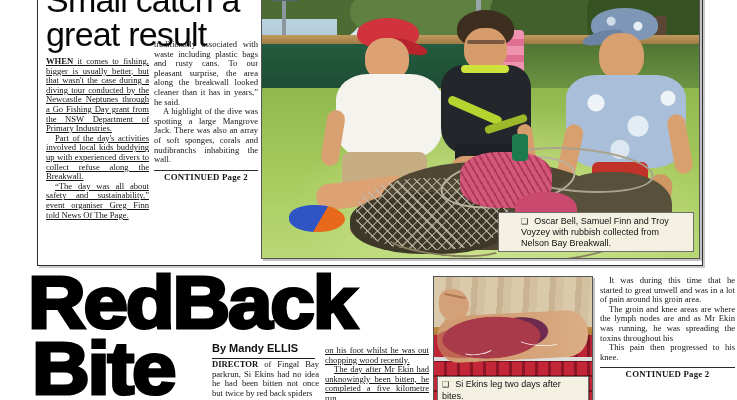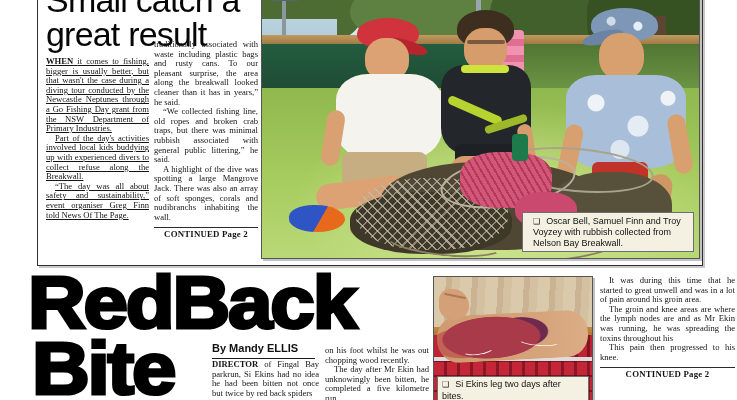--- a/index.html
+++ b/index.html
@@ -20,21 +20,21 @@
   .hl-big{position:absolute;font-family:"Liberation Sans",sans-serif;font-weight:bold;
           font-size:74px;line-height:74px;letter-spacing:-2px;color:#000;
           -webkit-text-stroke:3.2px #000;transform:scaleX(1.08);transform-origin:left top;white-space:nowrap;}
   .byline{position:absolute;font-family:"Liberation Sans",sans-serif;font-weight:bold;
           font-size:11px;line-height:13px;color:#111;border-bottom:1.5px solid #1a1a1a;
           padding-bottom:3px;width:103px;}
   
   .photo{position:absolute;overflow:hidden;border:1px solid #555;box-shadow:2px 2px 0 #c2c2c2;background:#ddd;}
   .photocap{position:absolute;background:#f4f1e2;border:1px solid #6e6e6e;
             font-family:"Liberation Sans",sans-serif;font-size:9px;line-height:10.5px;
-            color:#101010;padding:3px 10px;}
+            color:#101010;padding:3px 22px;}
   .bullet{display:inline-block;margin-right:6px;font-size:8px;}
   .rope{position:absolute;border:2px solid transparent;border-bottom-color:#897f63;border-radius:50%;}
   .penmark{position:absolute;border:1.4px solid transparent;border-bottom-color:rgba(255,255,255,.9);border-radius:50%;}
 </style>
 </head>
 <body>
 
 <div class="page">
 
   <div class="abs" style="left:37px;top:-84px;width:664px;height:348px;border:1.5px solid #2f2f2f;box-shadow:2px 2px 0 #c9c9c9;background:#fff;">
@@ -42,21 +42,20 @@
     <div class="hl-small" style="left:8px;top:66px;width:230px;">Small catch a great result</div>
 
     <div class="col" style="left:8px;top:140px;width:103px;height:204px;text-decoration:underline;">
       <p class="first"><span class="lead">WHEN</span> <span>it comes to fishing, bigger is usually better, but that wasn't the case during a diving tour conducted by the Newcastle Neptunes through a Go Fishing Day grant from the NSW Department of Primary Industries.</span></p>
       <p>Part of the day's activities involved local kids buddying up with experienced divers to collect refuse along the Breakwall.</p>
       <p>“The day was all about safety and sustainability,” event organiser Greg Finn told News Of The Page.</p>
     </div>
 
     <div class="col" style="left:116px;top:123px;width:104px;height:204px;">
       <p class="first">traditionally associated with waste including plastic bags and rusty cans.  To our pleasant surprise, the area along the breakwall looked cleaner than it has in years,” he said.</p>
-      <p>“We collected fishing line, old ropes and broken crab traps, but there was minimal rubbish associated with general public littering,” he said.</p>
       <p>A highlight of the dive was spotting a large Mangrove Jack. There was also an array of soft sponges, corals and nudibranchs inhabiting the wall.</p>
       <div class="continued">CONTINUED Page 2</div>
     </div>
 
     <div class="photo" style="left:223px;top:6px;width:437px;height:334px;background:#e8f0f5;">
 
       <i class="blob" style="left:0;top:0;width:437px;height:135px;background:linear-gradient(180deg,#e8f2f8,#d2e4ee);"></i>
       <i class="blob" style="left:-20px;top:58px;width:120px;height:66px;background:#4c6c34;border-radius:50%;"></i>
       <i class="blob" style="left:88px;top:52px;width:160px;height:72px;background:#5e8040;border-radius:50%;"></i>
       <i class="blob" style="left:228px;top:48px;width:140px;height:78px;background:#42602c;border-radius:50%;"></i>
@@ -133,21 +132,21 @@
 
   <div class="hl-big" style="left:28px;top:266px;">RedBack</div>
   <div class="hl-big" style="left:32px;top:332px;">Bite</div>
 
   <div class="byline" style="left:212px;top:342px;">By Mandy ELLIS</div>
 
   <div class="col" style="left:212px;top:360px;width:107px;height:40px;">
     <p class="first"><span class="lead">DIRECTOR</span> <span>of Fingal Bay parkrun, Si Ekins had no idea he had been bitten not once but twice by red back spiders</span></p>
   </div>
 
-  <div class="col" style="left:325px;top:346px;width:104px;height:54px;">
+  <div class="col" style="left:325px;top:346px;width:104px;height:54px;text-decoration:underline;">
     <p class="first">on his foot whilst he was out chopping wood recently.</p>
     <p>The day after Mr Ekin had unknowingly been bitten, he completed a five kilometre run.</p>
   </div>
 
   <div class="col" style="left:600px;top:276px;width:135px;height:124px;">
     <p>It was during this time that he started to great unwell and was in a lot of pain around his groin area.</p>
     <p>The groin and knee areas are where the lymph nodes are and as Mr Ekin was running, he was spreading the toxins throughout his</p>
     <p>This pain then progressed to his knee.</p>
     <div class="continued">CONTINUED Page 2</div>
   </div>

